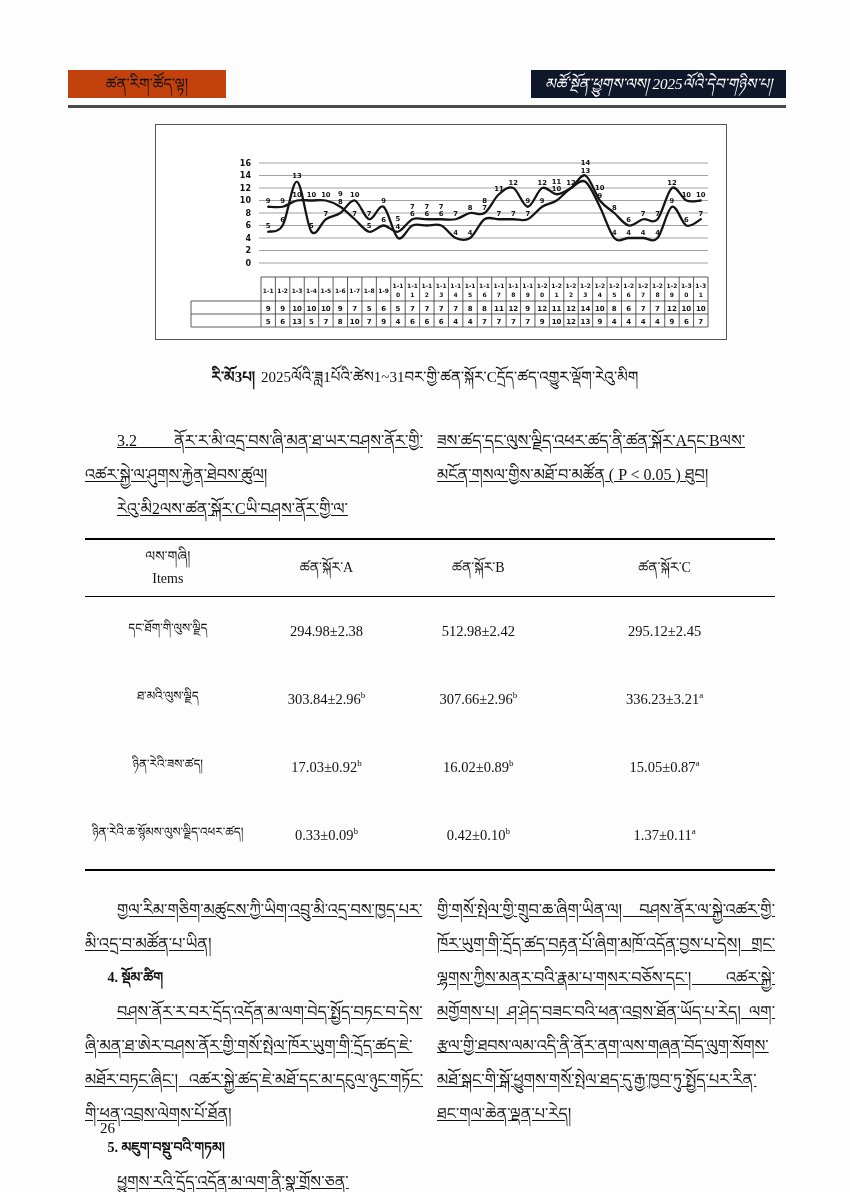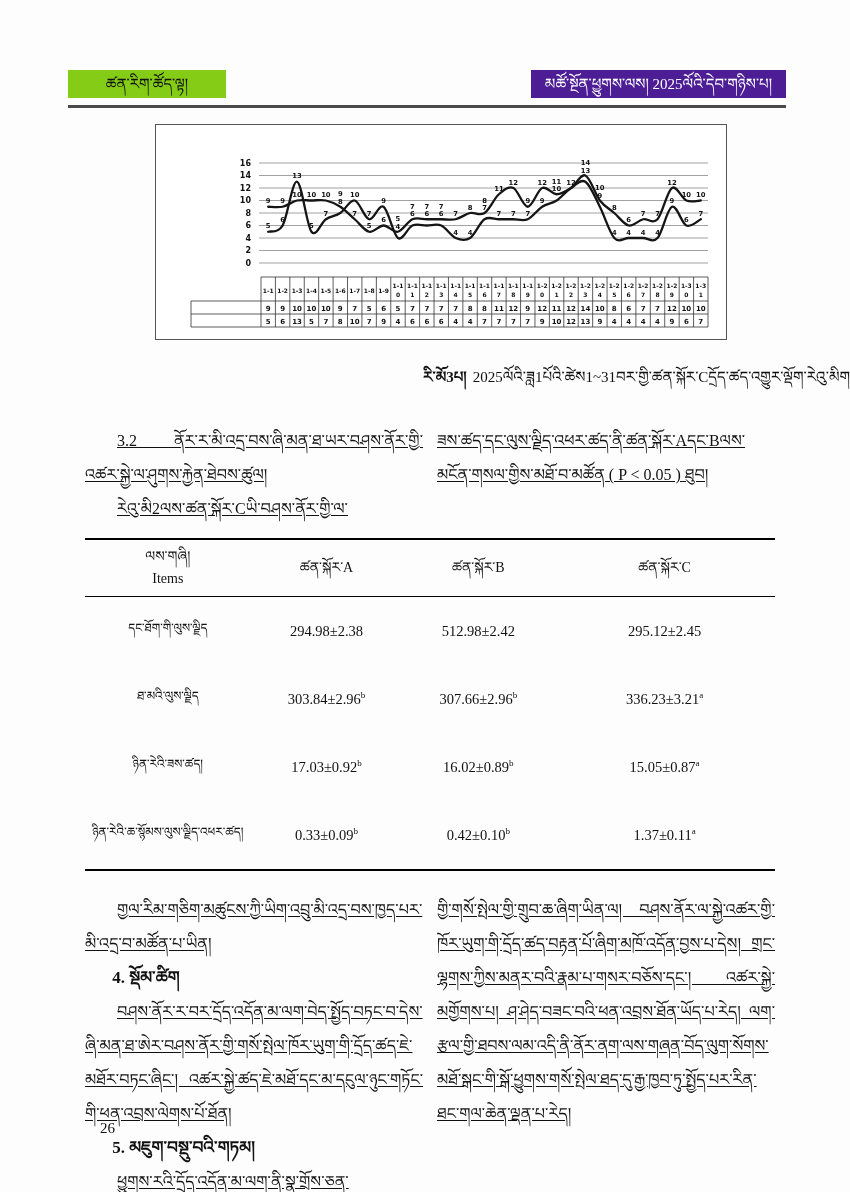--- a/index.html
+++ b/index.html
@@ -2,35 +2,35 @@
 <html><head>
 <meta charset="utf-8">
 <style>
   html,body{margin:0;padding:0;}
   body{width:850px;height:1192px;background:#fdfdfd;position:relative;overflow:hidden;
        font-family:"Liberation Serif","DejaVu Sans",serif;color:#111;}
   .page{position:absolute;inset:0;}
   
   .header{margin:70px 64px 0 68px;display:flex;justify-content:space-between;align-items:center;}
   .badge{font-size:15px;padding:3px 14px;line-height:22px;white-space:nowrap;}
-  .badge-left{background:#84cc16;color:#111;min-width:130px;text-align:center;}
-  .badge-right{background:#4c1d95;color:#fff;text-align:center;}
+  .badge-left{background:#c2410c;color:#111;min-width:130px;text-align:center;}
+  .badge-right{background:#0f172a;color:#fff;text-align:center;font-style:italic;}
   .header-rule{margin:7px 64px 0 68px;height:3px;background:#4a4a4a;}
   
   .chart-box{width:570px;margin:16px 0 0 155px;border:1px solid #555;background:#fff;}
   .chart-box svg{display:block;font-family:"DejaVu Sans",sans-serif;}
-  .fig-caption{margin-top:20px;text-align:right;font-size:15px;}
+  .fig-caption{margin-top:20px;text-align:center;font-size:15px;}
   .cap-label{font-weight:bold;margin-right:6px;}
   
   .content{padding:0 75px 0 85px;}
   .twocol{display:flex;gap:14px;margin-top:22px;}
   .col{width:338px;}
   .col p{margin:0;font-size:16px;line-height:34px;text-align:justify;text-decoration:underline;}
   .col p.indent{text-indent:2em;}
-  .col h3{margin:0;font-size:17px;line-height:34px;font-weight:bold;text-indent:1.6em;}
+  .col h3{margin:0;font-size:14px;line-height:34px;font-weight:bold;text-indent:1.6em;}
   .tbl-caption{margin-top:14px;text-align:center;font-size:15px;}
   
   .data-table{width:100%;margin-top:12px;border-collapse:collapse;
               border-top:2.5px solid #000;border-bottom:2.5px solid #000;}
   .data-table th{border-bottom:1.5px solid #000;font-weight:normal;font-size:14px;
                  padding:6px 4px;text-align:center;line-height:22px;}
   .data-table td{height:44px;padding:12px 4px;text-align:center;font-size:14.5px;}
   .data-table td.row-label{font-size:12px;}
   .data-table sup{font-size:9px;}
   .col-items{width:24%;} .col-a{width:22%;} .col-b{width:22%;} .col-c{width:32%;}

